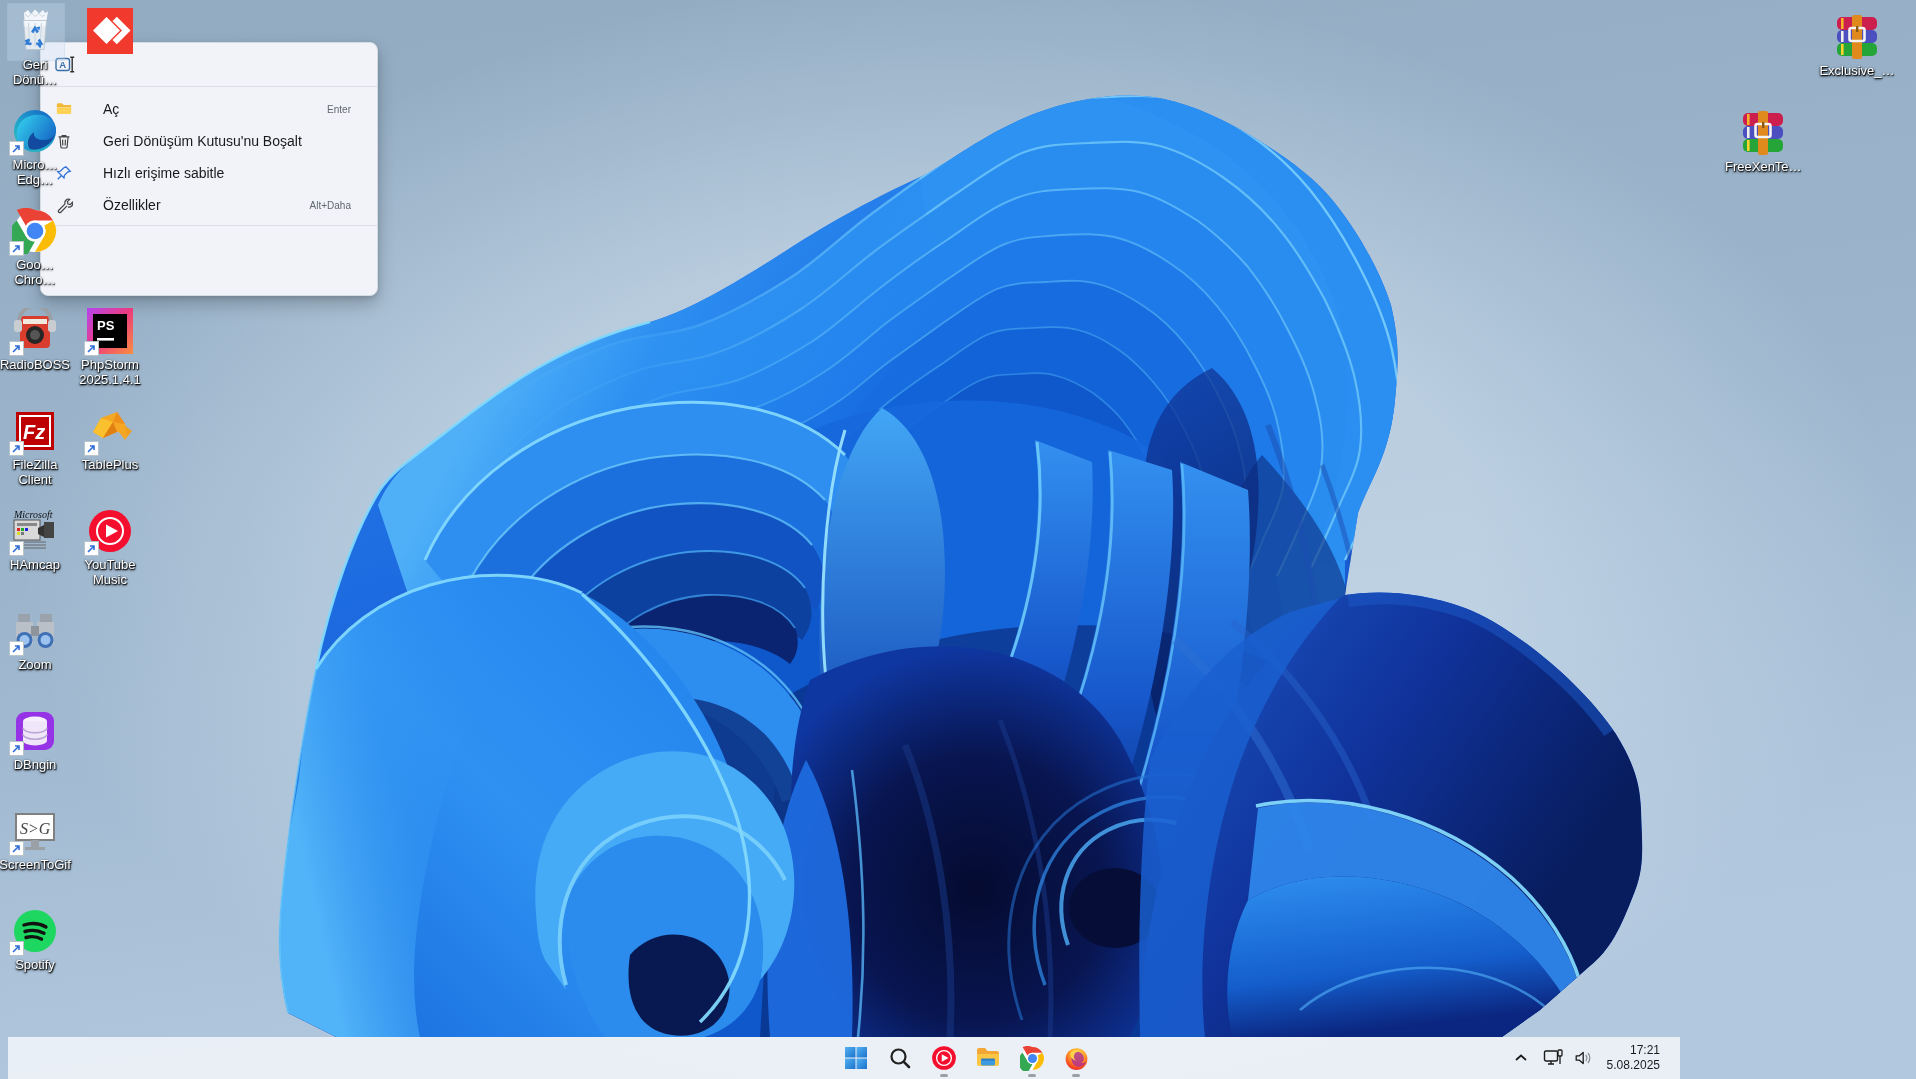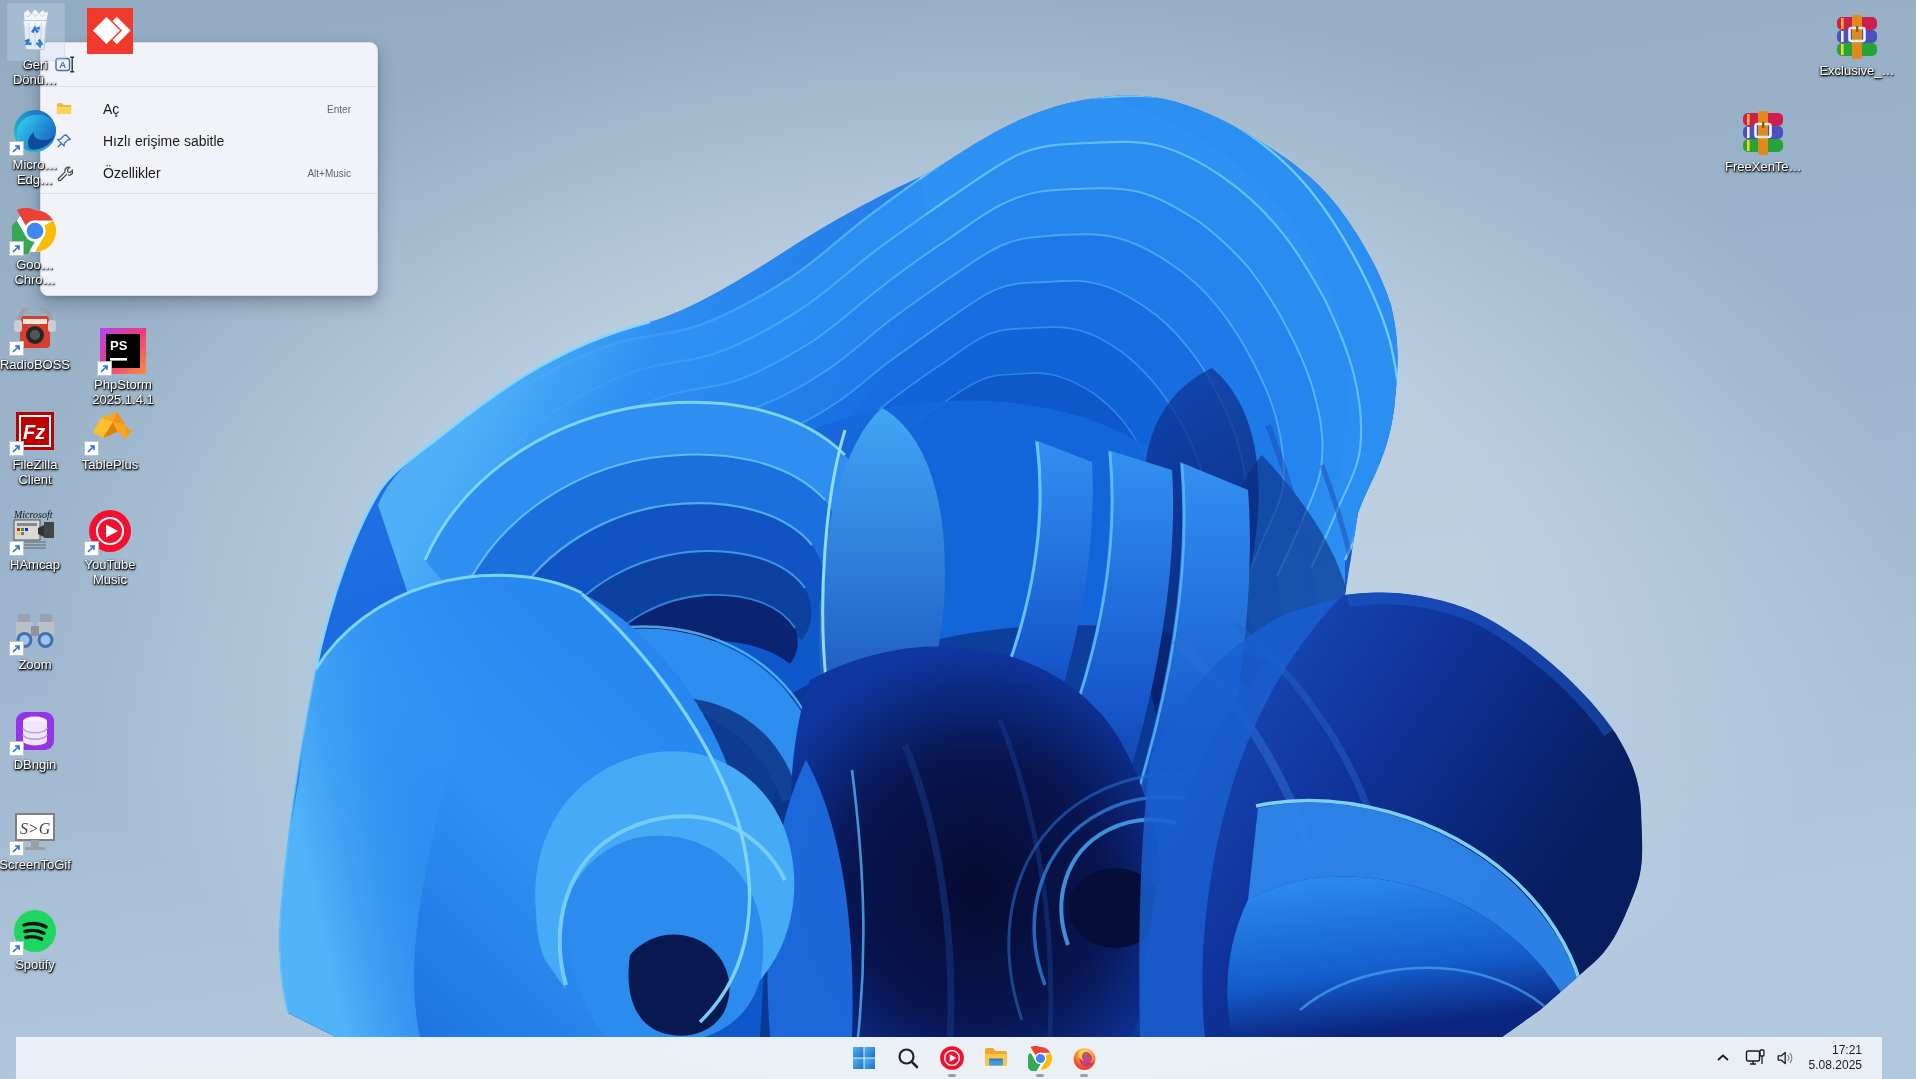--- a/index.html
+++ b/index.html
@@ -16,21 +16,21 @@
   #menu { position:absolute; left:40px; top:42px; width:338px; height:254px;
           background:#f1f3f9; border:1px solid #d5dbe2; border-radius:8px;
           box-shadow:0 8px 18px rgba(0,0,0,.22), 0 2px 5px rgba(0,0,0,.12); }
   #menu .qrow { height:44px; display:flex; align-items:center; padding-left:14px;
                 border-bottom:1px solid #dcdfe6; }
   #menu .item { height:32px; display:flex; align-items:center; padding:0 14px; font-size:14px; color:#1a1a1a;gap:20px; }
   #menu .item .mic { width:18px; height:18px; margin-right:10px; flex:0 0 18px; }
   #menu .item .kb { margin-left:auto; margin-right:12px; font-size:10px; color:#606770; }
   #menu .sep { height:1px; background:#dcdfe6; margin:4px 0; }
   
-  #taskbar { position:absolute; left:16px; top:1037px; width:1866px; height:42px;
+  #taskbar { position:absolute; left:8px; top:1037px; width:1672px; height:42px;
              background:rgba(238,242,248,.93); display:flex; align-items:center; }
   .tbi { width:40px; height:40px; display:flex; align-items:center; justify-content:center; position:relative; }
   .tbi .dot { position:absolute; bottom:1px; left:50%; transform:translateX(-50%);
               width:8px; height:3px; border-radius:2px; background:#9aa0a8; }
   #tbcenter { position:absolute; left:828px; top:1px; display:flex; gap:4px; }
   #tray { position:absolute; right:4px; top:0; height:42px; display:flex; align-items:center; }
   #clock { text-align:right; font-size:12px; color:#1b1b1b; line-height:15px; margin-left:10px; margin-right:16px; }
 </style>
 </head>
 <body>
@@ -190,31 +190,37 @@
   <div style="height:6px"></div>
   <div class="item">
       <svg class="mic" viewBox="0 0 20 20">
         <path d="M2,5 a1.5,1.5 0 0 1 1.5-1.5 h4.2 l2,2 h6.8 a1.5,1.5 0 0 1 1.5,1.5 v0.8 H2 Z" fill="#f3b838"></path>
         <path d="M2,8 h16 v6 a1.6,1.6 0 0 1 -1.6,1.6 H3.6 A1.6,1.6 0 0 1 2,14 Z" fill="#fcd155"></path>
       </svg>
       <span>Aç</span>
       <span class="kb">Enter</span>
     </div>
   <div class="item">
+      <svg class="mic" viewBox="0 0 20 20" fill="none" stroke="#444" stroke-width="1.3">
+        <path d="M4,5.5 h12 M8,5.5 v-1.5 h4 v1.5 M5.5,5.5 l1,11 a1.5,1.5 0 0 0 1.5,1.3 h4 a1.5,1.5 0 0 0 1.5,-1.3 l1,-11 M8.4,8.5 l0.3,6.5 M11.6,8.5 l-0.3,6.5"></path>
+      </svg>
+      <span>Geri Dönüşüm Kutusu'nu Boşalt</span>
+    </div>
+  <div class="item">
       <svg class="mic" viewBox="0 0 20 20" fill="none" stroke="#2f6fd6" stroke-width="1.4">
         <path d="M12,3 l5,5 -3,1 -3.5,3.5 -0.5,3 -7,-7 3,-0.5 3.5,-3.5 Z M7,13 l-4,4"></path>
       </svg>
       <span>Hızlı erişime sabitle</span>
     </div>
   <div class="item">
       <svg class="mic" viewBox="0 0 20 20" fill="none" stroke="#444" stroke-width="1.35">
         <path d="M11.2,8.8 L4.2,15.8 a1.55,1.55 0 0 0 2.2,2.2 L13.4,11 M11.2,8.9 a4.1,4.1 0 0 1 5.2,-5.2 l-2.6,2.6 0.6,2.6 2.6,0.6 2.6,-2.6 a4.1,4.1 0 0 1 -5.2,5.2"></path>
       </svg>
       <span>Özellikler</span>
-      <span class="kb">Alt+Music</span>
+      <span class="kb">Alt+Daha</span>
     </div>
   <div class="sep"></div>
 </div>
 
 <div class="di" style="left:-3px; top:8px;">
     <div style="position:absolute; left:11px; top:-4px; width:56px; height:56px; background:rgba(205,226,244,0.3); outline:1px solid rgba(175,205,230,0.4);"></div>
   <div class="ic"><svg viewBox="0 0 46 46">
         <path d="M12,5 l4,-3 3,4 4,-4.5 4,4 4,-3.5 2,3 3,-1.5 -1.5,9 -22,0 Z" fill="#f2f6fa"></path>
         <path d="M13,6 l3,3 4,-4 3,3.5 4,-3 3,3 3,-1.5" stroke="#c2cdd6" stroke-width="0.8" fill="none"></path>
         <path d="M11.5,12.5 L34.5,12.5 L32,41.5 L14,41.5 Z" fill="#e4ebf1"></path>
@@ -280,21 +286,21 @@
         <path d="M7,14 a16,16 0 0 1 32,0" stroke="#9aa0a6" stroke-width="4" fill="none"></path>
         <rect x="2" y="12" width="8" height="12" rx="3" fill="#c9cdd2"></rect>
         <rect x="36" y="12" width="8" height="12" rx="3" fill="#c9cdd2"></rect>
       </svg><div class="sc">
         <svg width="11" height="11" viewBox="0 0 11 11">
           <path d="M2,9 L8,3 M4,3 h4 v4" stroke="#2f6fd6" stroke-width="1.6" fill="none"></path>
         </svg>
       </div></div>
   <div class="lb">RadioBOSS</div>
 </div>
-<div class="di" style="left:85px; top:308px;margin-top:20px;">
+<div class="di" style="left:72px; top:308px;">
   <div class="ic"><svg viewBox="0 0 46 46">
         <defs>
           <linearGradient id="psg" x1="0" y1="0" x2="1" y2="1">
             <stop offset="0" stop-color="#b345f1"></stop>
             <stop offset="0.5" stop-color="#ef3a7d"></stop>
             <stop offset="1" stop-color="#f98f3e"></stop>
           </linearGradient>
         </defs>
         <rect width="46" height="46" fill="url(#psg)"></rect>
         <rect x="6" y="6" width="34" height="34" fill="#000"></rect>

